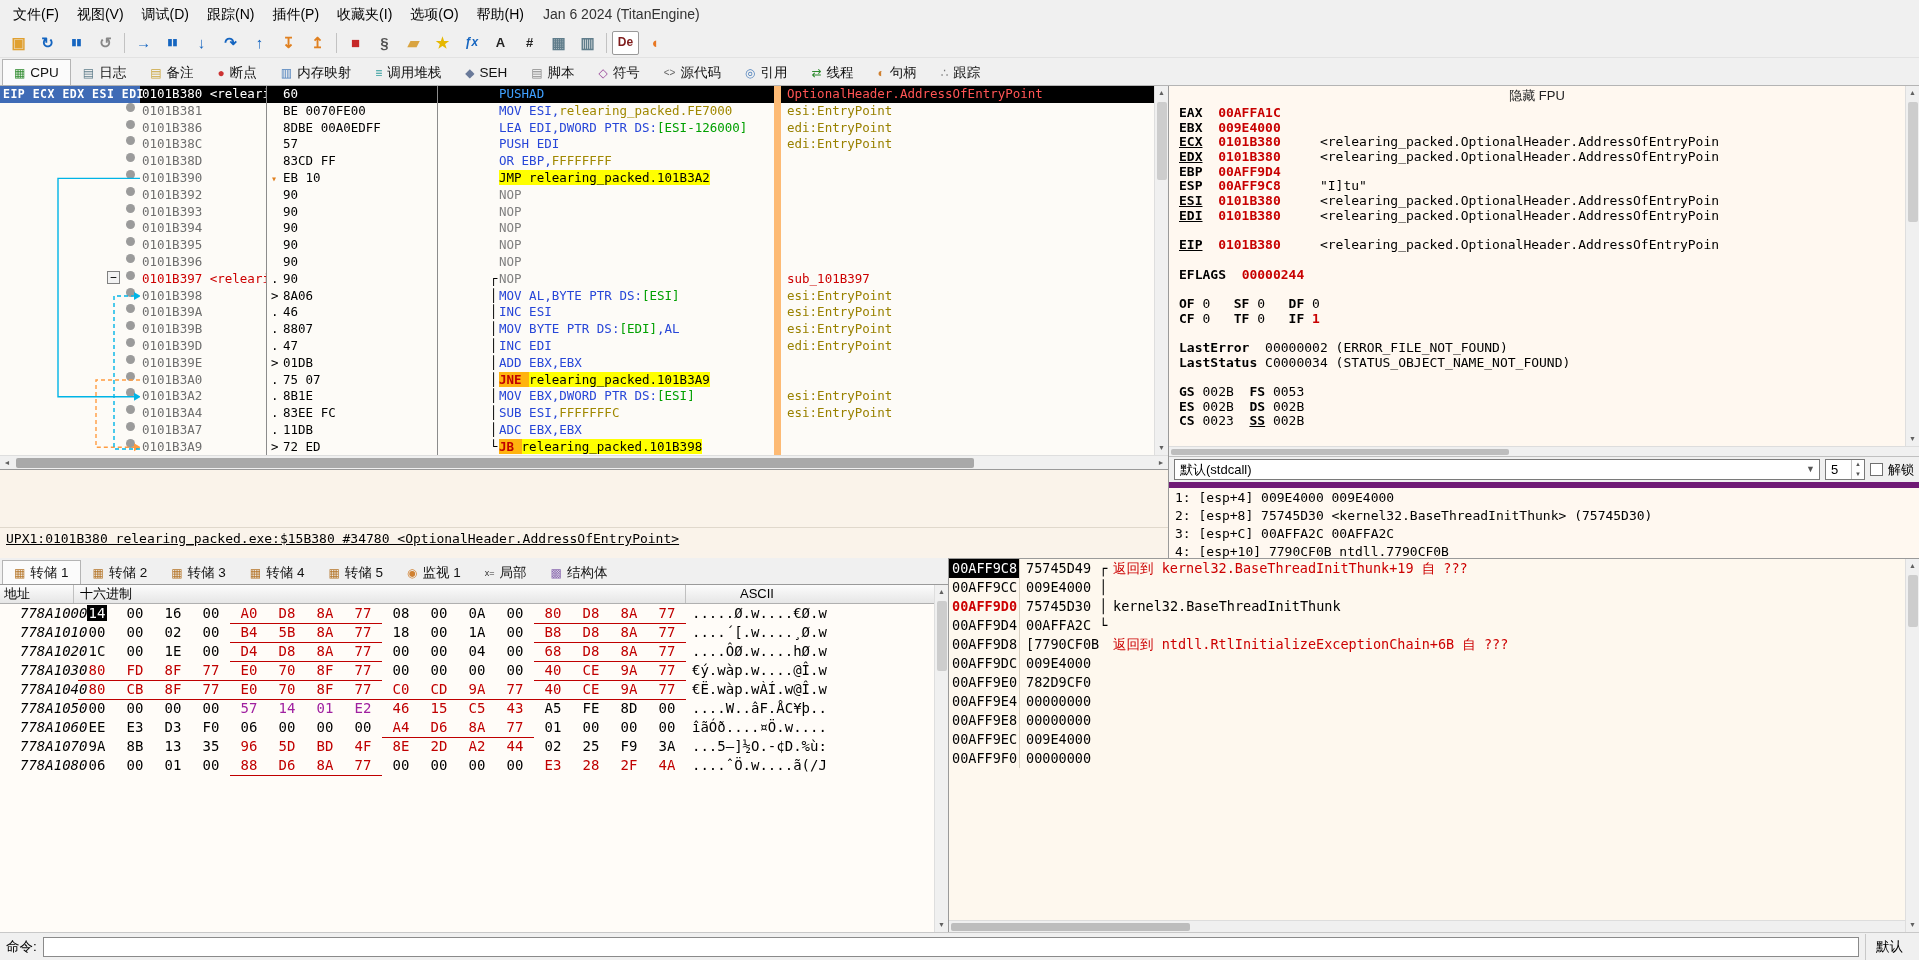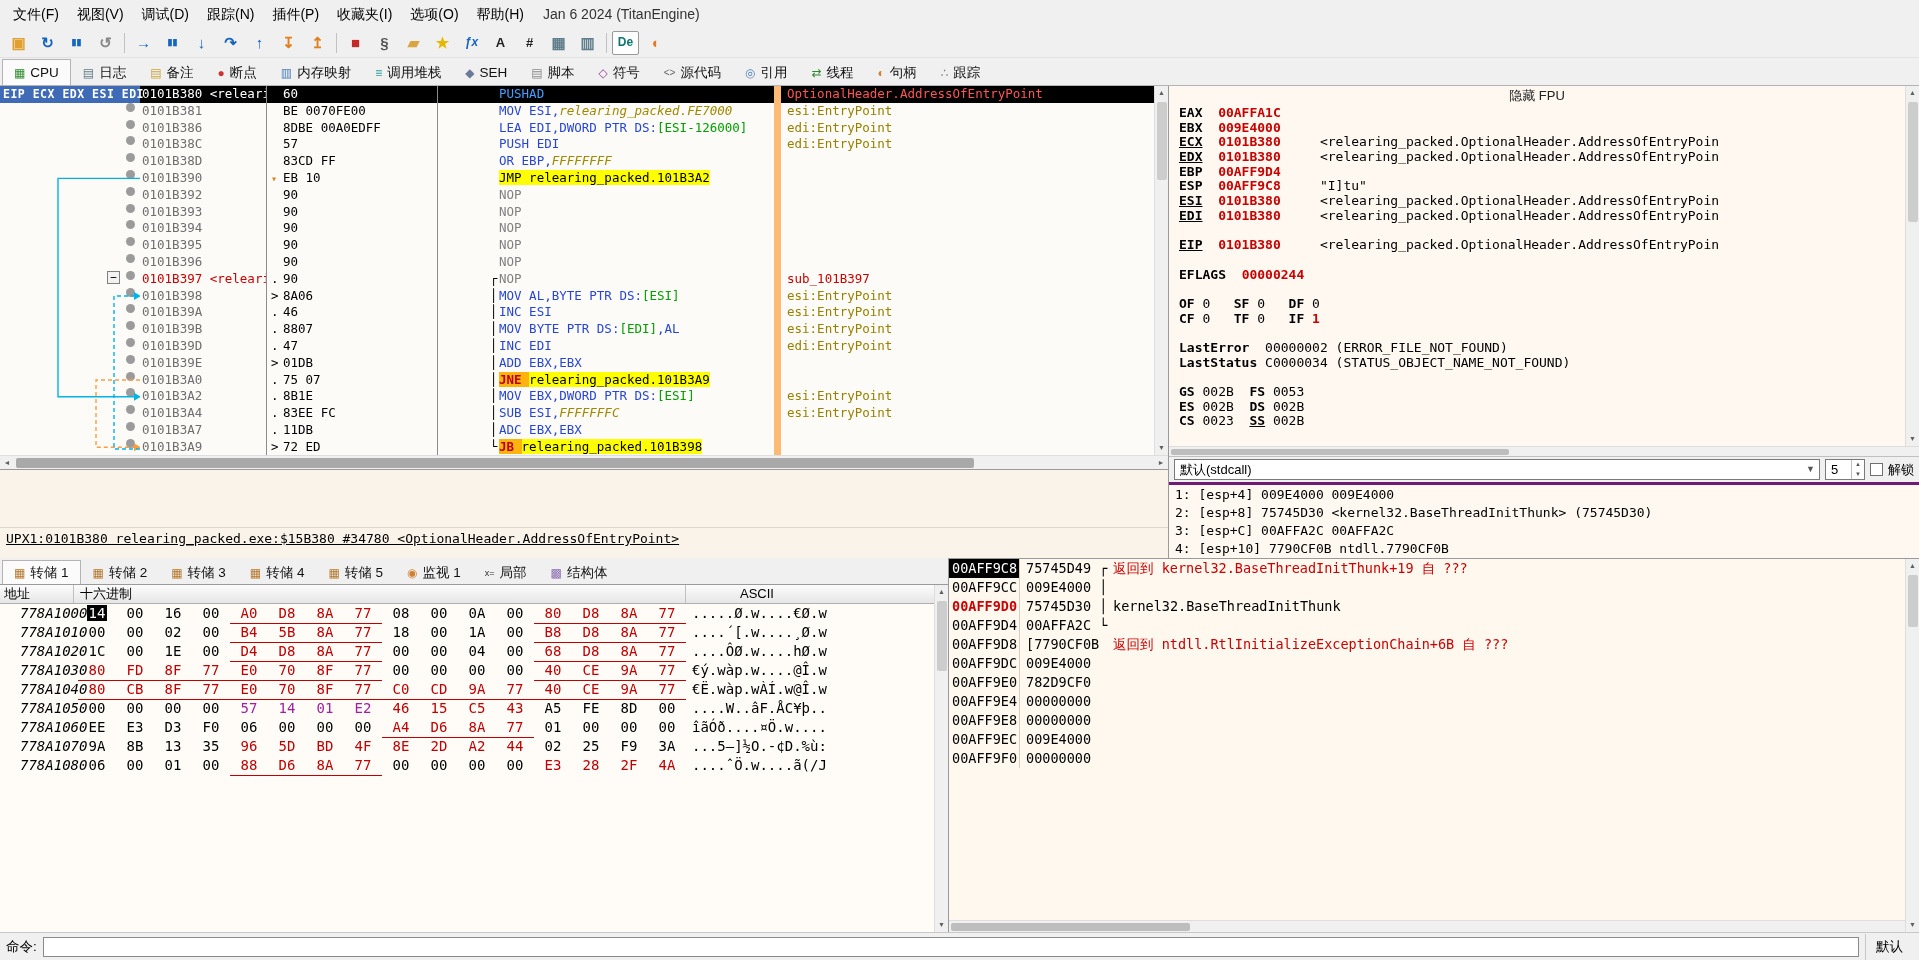--- a/index.html
+++ b/index.html
@@ -43,21 +43,21 @@
   .c-addr{ width:127px; flex-shrink:0; color:#6e6e6e; overflow:hidden; border-right:1px solid #8c8c8c; padding-left:2px;}
   .addr-red{ color:#cc0000; }
   .cip .c-addr{ color:#fff;}
   .c-bytes{ width:171px; flex-shrink:0; border-right:1px solid #8c8c8c; padding-left:4px; color:#000;}
   .cip .c-bytes{ color:#fff;}
   .mk{ display:inline-block; width:12px; color:#000;}
   .mk-o{ color:#e08020; font-size:10px;}
   .c-dis{ width:295px; flex-shrink:0; border-right:7px solid #fdba74; padding-left:4px;margin-left:48px;}
   .bk{ display:inline-block; width:9px; color:#000;}
   .c-cmt{ flex:1; padding-left:6px; overflow:hidden;}
-  .sg-mn{ color:#2746d8;} .sg-val{ color:#a08800;font-style:italic;} .sg-mem{ color:#00a000;}
+  .sg-mn{ color:#2746d8;} .sg-val{ color:#a08800;} .sg-mem{ color:#00a000;}
   .sg-gray{ color:#808080;}
   .sg-hl{ background:#ffff00; color:#000;}
   .sg-jcc{ background:#ffb30f; color:#c00000; font-weight:bold;}
   .sg-auto{ color:#998100;} .sg-red{ color:#cc0000;}
   .cip .sg-mn{ color:#3fa0ff;} .cip .sg-red{ color:#ff5555;}
   .jumpsvg{ position:absolute; left:0; top:0; pointer-events:none;}
 
   
   .vsb{ width:14px; background:#f0f0f0; border-left:1px solid #dedede; display:flex; flex-direction:column; align-items:center; flex-shrink:0;}
   .sb-btn{ width:14px; height:14px; font-size:7px; color:#606060; text-align:center; line-height:14px;}
@@ -88,21 +88,21 @@
   .combo{ flex:1; height:21px; background:#fff; border:1px solid #7a7a7a; font-size:13px; line-height:19px; padding-left:5px; display:flex; align-items:center;}
   .combo-arrow{ margin-left:auto; color:#555; font-size:9px; padding:0 4px;}
   .spin{ width:40px; height:21px; background:#fff; border:1px solid #7a7a7a; display:flex;}
   .spin-val{ flex:1; font-size:13px; line-height:19px; padding-left:5px;}
   .spin-btns{ width:13px; display:flex; flex-direction:column; border-left:1px solid #c0c0c0;}
   .spin-btns span{ flex:1; font-size:6px; color:#555; text-align:center; line-height:9px;}
   .chk{ width:13px; height:13px; background:#fff; border:1px solid #707070;}
   .chk-lb{ font-size:13px; }
 
   
-  .args{ height:76px; background:#fff8f0; border-top:3px solid #701a75; position:relative; padding-top:1px;}
+  .args{ height:76px; background:#fff8f0; border-top:6px solid #701a75; position:relative; padding-top:1px;}
   .argline{ height:18px; line-height:18px; font-size:13px; padding-left:6px; white-space:pre;}
 
   
   .bottomrow{ height:374px; display:flex; }
   .bl{ width:948px; display:flex; flex-direction:column;}
   .tabbar2{ height:26px; display:flex; align-items:flex-end; background:#f0f0f0; padding-left:2px;}
   .tabbar2 .tab{ height:24px;}
   .dump-wrap{ flex:1; display:flex; border-top:1px solid #9a9a9a;}
   .dump{ flex:1; background:#fffcf8; overflow:hidden;}
   .dump-head{ height:19px; display:flex; font-size:13px; background:linear-gradient(#fcfcfc,#e6e6e6); border-bottom:1px solid #b0b0b0;}
@@ -176,21 +176,21 @@
       <div class="tb-btn" style="color: rgb(198, 40, 40);">■</div>
       <div class="tb-btn" style="color: rgb(85, 85, 85);">§</div>
       <div class="tb-btn" style="color: rgb(217, 164, 65);">▰</div>
       <div class="tb-btn" style="color: rgb(230, 184, 0);">★</div>
       <div class="tb-btn" style="color: rgb(21, 101, 192); font-size: 12px; font-style: italic;">ƒx</div>
       <div class="tb-btn" style="color: rgb(34, 34, 34); font-size: 13px;">A</div>
       <div class="tb-btn" style="color: rgb(34, 34, 34); font-size: 13px;">#</div>
       <div class="tb-btn" style="color: rgb(96, 125, 139);">▦</div>
       <div class="tb-btn" style="color: rgb(96, 125, 139);">▥</div>
       <div class="tb-sep"></div>
-      <div class="tb-btn tb-badge" style="color: #0f766e; font-size: 12px;">De</div>
+      <div class="tb-btn tb-badge" style="color: #7f1d1d; font-size: 12px;">De</div>
       <div class="tb-btn" style="color: rgb(232, 119, 34);">◖</div>
     </div>
 
   <div class="tabbar" id="toptabs">
       <div class="tab active">
         <span class="tab-ic" style="color: rgb(46, 139, 46);">▦</span>
         <span class="tab-lb">CPU</span>
       </div>
       <div class="tab">
         <span class="tab-ic" style="color: rgb(96, 125, 139);">▤</span>

